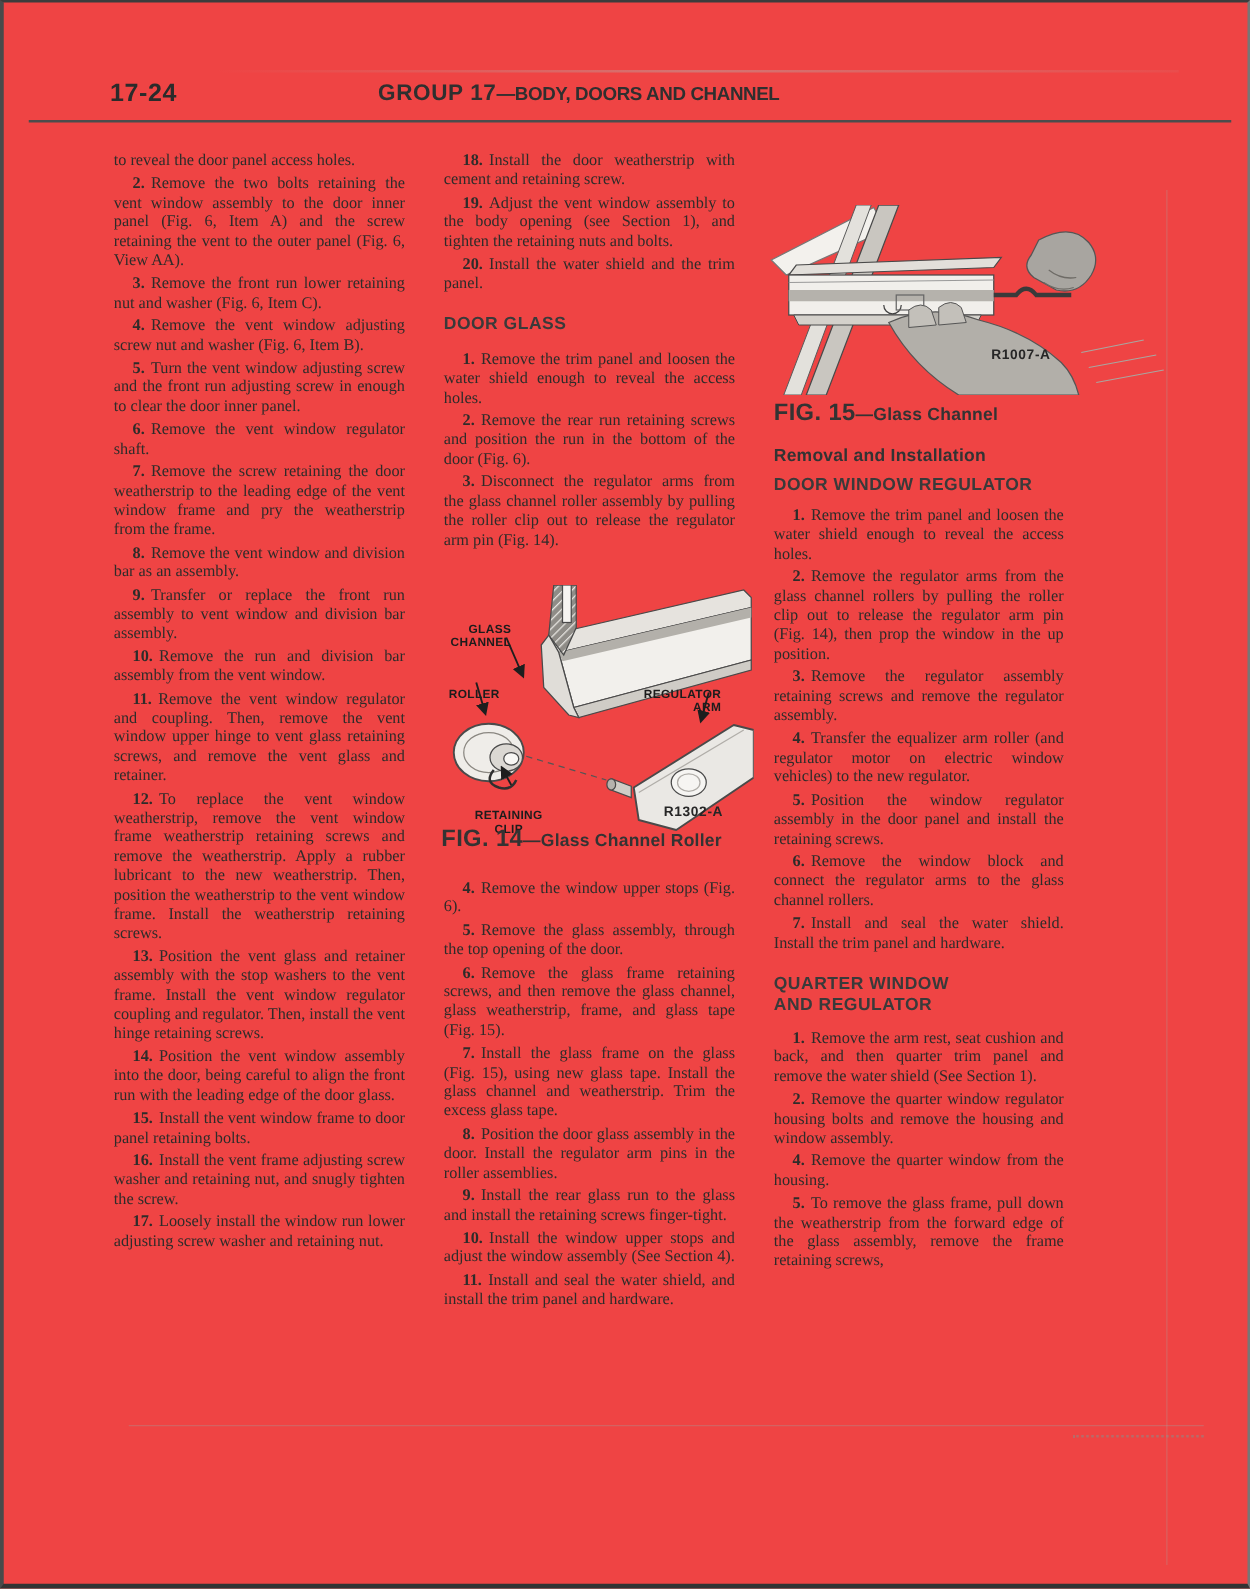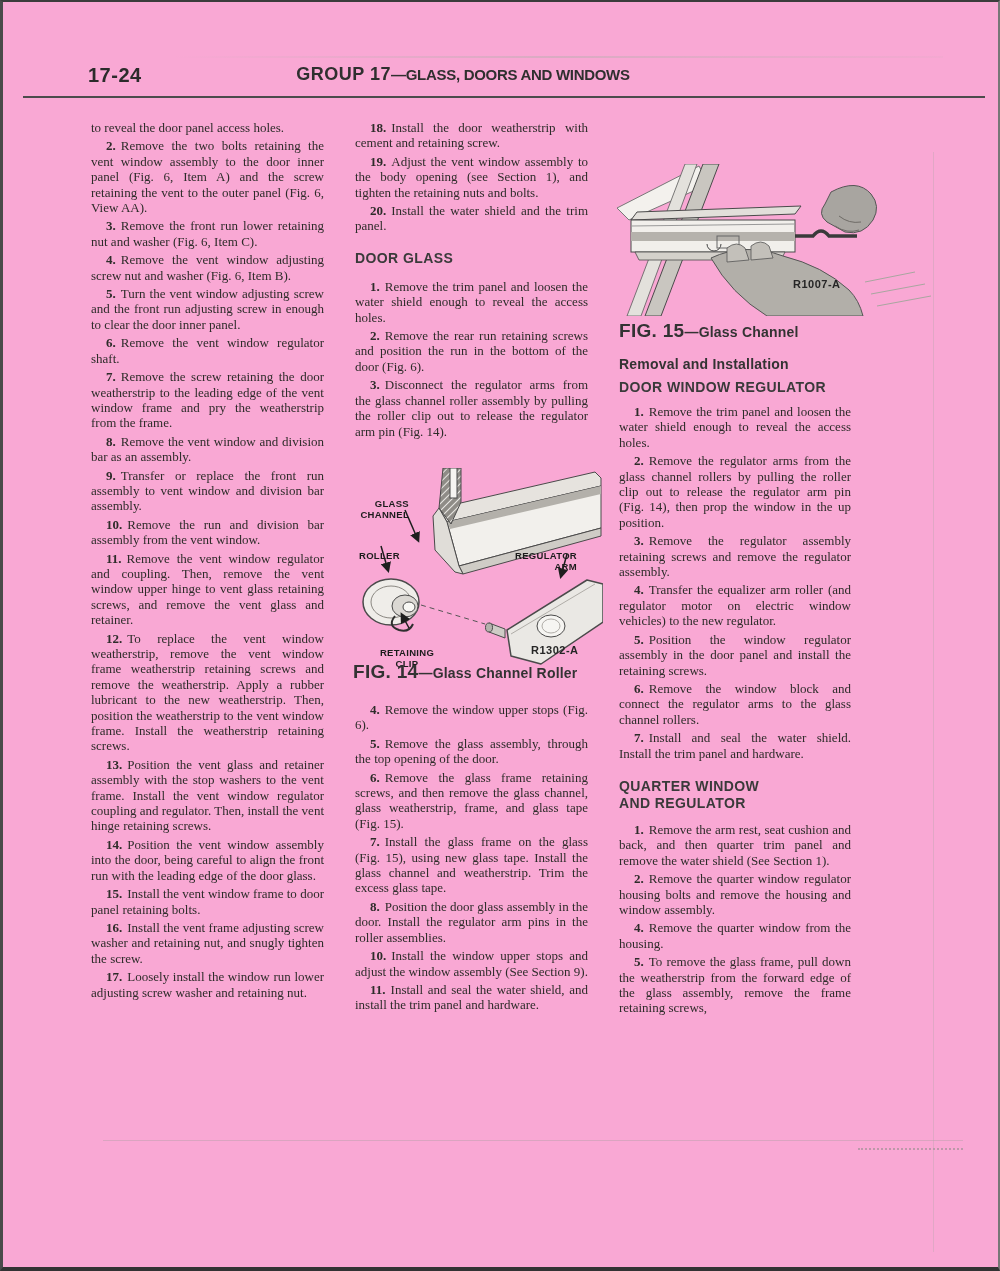--- a/index.html
+++ b/index.html
@@ -1,18 +1,18 @@
 <!DOCTYPE html>
 <html><head>
 <meta charset="utf-8">
 <style>
   html,body{margin:0;padding:0;background:#d8d6d2;}
   .page{
     position:relative;width:1000px;height:1271px;box-sizing:border-box;
-    background:#f9a8d4;overflow:hidden;
+    background:#ef4444;overflow:hidden;
     border-top:2px solid #3c3c3c;border-left:3px solid #4a4a4a;
     border-right:2px solid #777;border-bottom:4px solid #333;
     font-family:"Liberation Serif",serif;color:#2e2c2a;
   }
   .abs{position:absolute;}
   .pageno{font:bold 20px/22px "Liberation Sans",sans-serif;color:#2b2b2b;letter-spacing:0.5px;}
   .ghead{font-family:"Liberation Sans",sans-serif;font-weight:bold;color:#2f2f2f;white-space:nowrap;}
   .ghead .g1{font-size:18px;letter-spacing:0.5px;}
   .ghead .g2{font-size:15px;letter-spacing:-0.3px;}
   .rule{height:2px;background:#4c4c4c;}
@@ -29,21 +29,21 @@
   .figcode{position:absolute;font:bold 11px/12px "Liberation Sans",sans-serif;color:#262626;letter-spacing:0.5px;}
   .artifact{position:absolute;pointer-events:none;}
 </style>
 </head>
 <body>
 
 <div class="page">
 
   <div class="abs pageno" style="left:85px;top:62px;">17-24</div>
   <div class="abs ghead" style="left:240px;top:62px;width:440px;text-align:center;">
-    <span class="g1">GROUP 17</span><span class="g2">—GLASS, DOORS AND WINDOWS</span>
+    <span class="g1">GROUP 17</span><span class="g2">—BODY, DOORS AND CHANNEL</span>
   </div>
   <div class="abs rule" style="left:20px;top:94px;width:962px;"></div>
 
   <div class="artifact" style="left:170px;top:54px;width:770px;height:2px;background:linear-gradient(90deg,rgba(178,176,172,0),rgba(178,176,172,0.45),rgba(178,176,172,0.08));"></div>
   <div class="artifact" style="left:100px;top:1138px;width:860px;height:1px;background:rgba(160,158,154,0.35);"></div>
   <div class="artifact" style="left:855px;top:1146px;width:105px;height:0;border-top:2px dotted rgba(140,138,134,0.55);"></div>
   <div class="artifact" style="left:930px;top:150px;width:1px;height:1100px;background:rgba(168,166,162,0.3);"></div>
 
   <div class="col" style="left:88px;top:118px;">
     <p class="step intro">to reveal the door panel access holes.</p>
@@ -137,21 +137,22 @@
   </div>
 
   <div class="col" style="left:352px;top:700px;">
     <div>
 
     <p class="step"><span class="num">4.</span><span>Remove the window upper stops (Fig. 6).</span></p>
         <p class="step"><span class="num">5.</span><span>Remove the glass assembly, through the top opening of the door.</span></p>
         <p class="step"><span class="num">6.</span><span>Remove the glass frame retaining screws, and then remove the glass channel, glass weatherstrip, frame, and glass tape (Fig. 15).</span></p>
         <p class="step"><span class="num">7.</span><span>Install the glass frame on the glass (Fig. 15), using new glass tape. Install the glass channel and weatherstrip. Trim the excess glass tape.</span></p>
         <p class="step"><span class="num">8.</span><span>Position the door glass assembly in the door. Install the regulator arm pins in the roller assemblies.</span></p>
-        <p class="step"><span class="num">10.</span><span>Install the window upper stops and adjust the window assembly (See Section 9).</span></p>
+        <p class="step"><span class="num">9.</span><span>Install the rear glass run to the glass and install the retaining screws finger-tight.</span></p>
+        <p class="step"><span class="num">10.</span><span>Install the window upper stops and adjust the window assembly (See Section 4).</span></p>
         <p class="step"><span class="num">11.</span><span>Install and seal the water shield, and install the trim panel and hardware.</span></p>
       </div>
   </div>
 
   <div class="abs" style="left:612px;top:162px;width:328px;height:152px;">
     <svg width="328" height="152" viewBox="0 0 328 152">
 
       <polygon points="2,44 84,2 94,20 14,56" fill="#f3f1ed" stroke="#777"></polygon>
       <polygon points="70,0 82,0 26,152 12,152" fill="#e3e1dc" stroke="#5a5a5a" stroke-width="0.8"></polygon>
       <polygon points="88,0 104,0 46,152 30,152" fill="#c9c6c0" stroke="#4a4a4a"></polygon>

